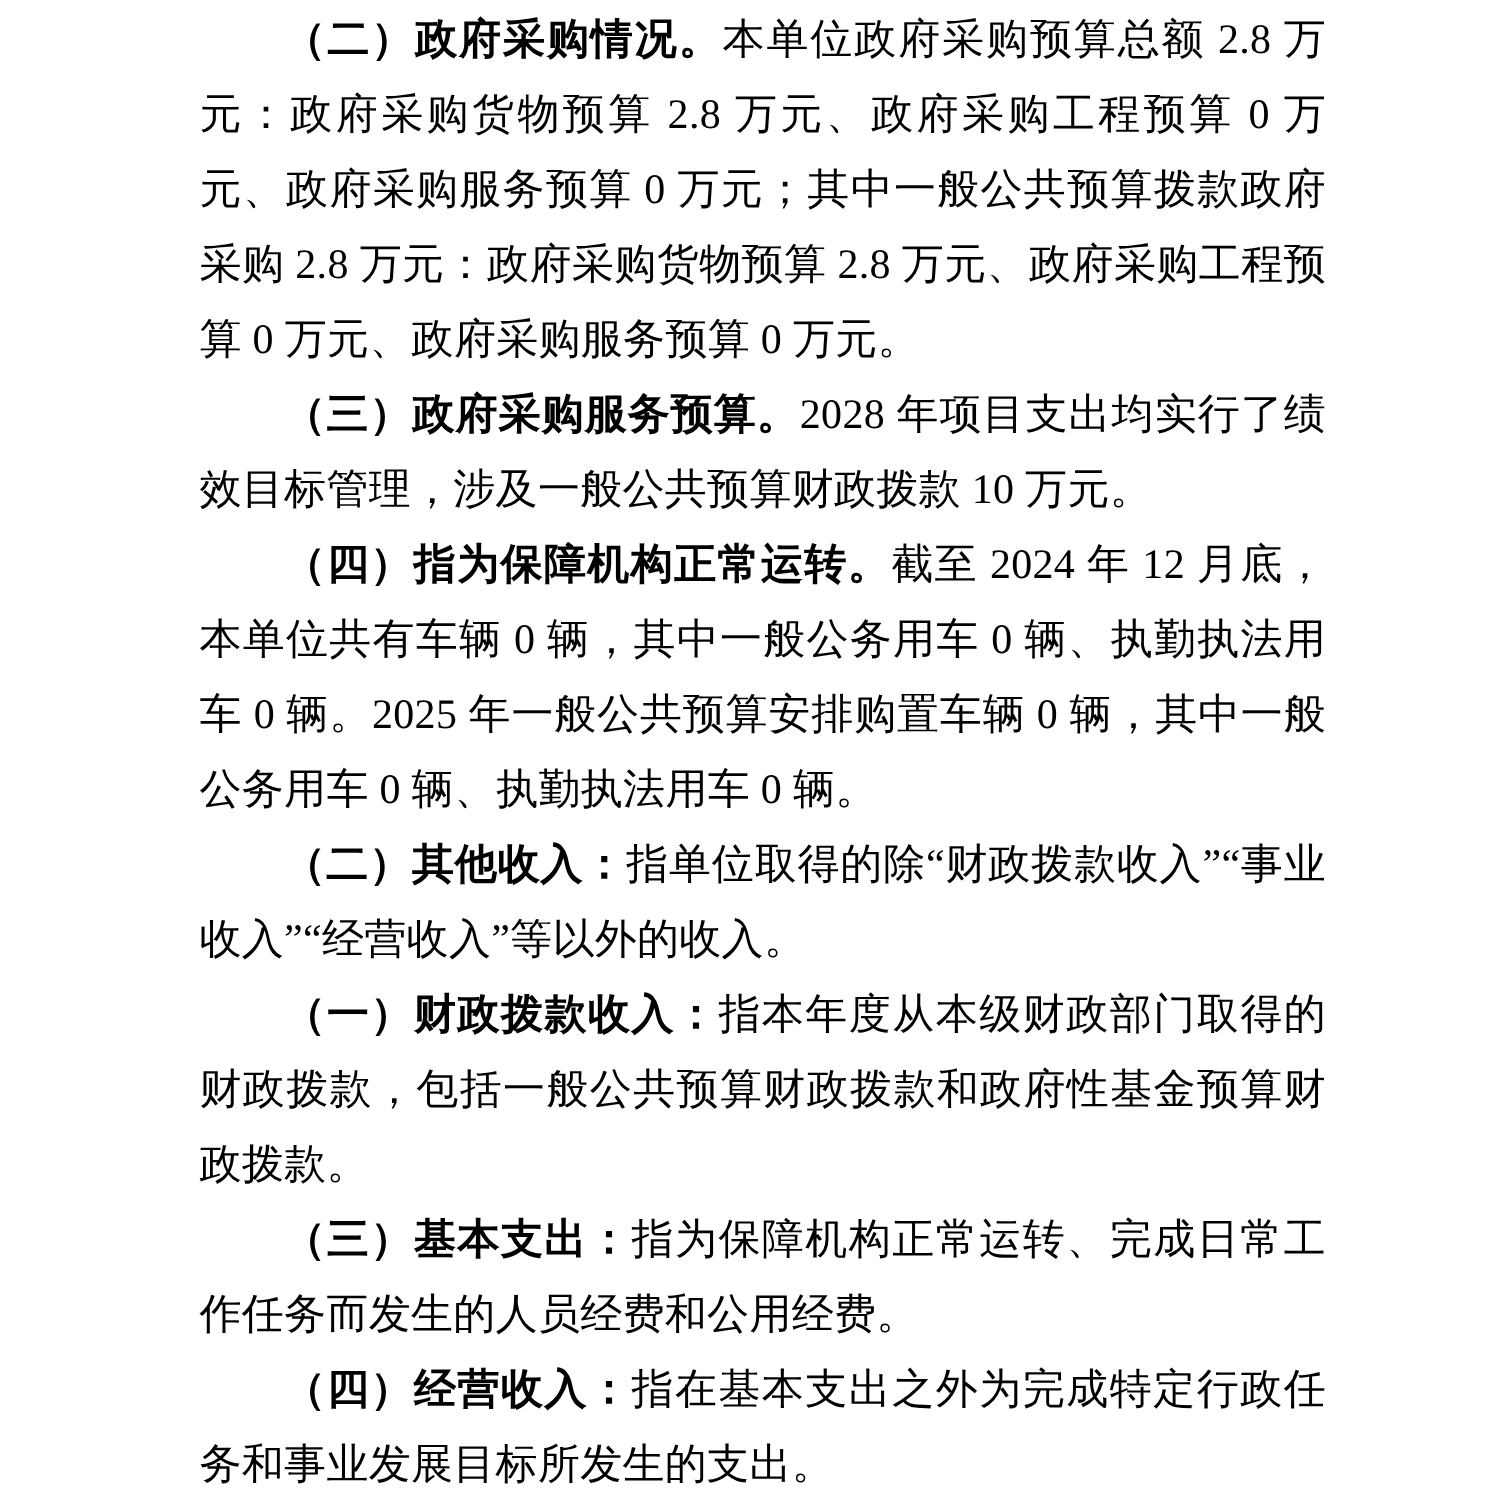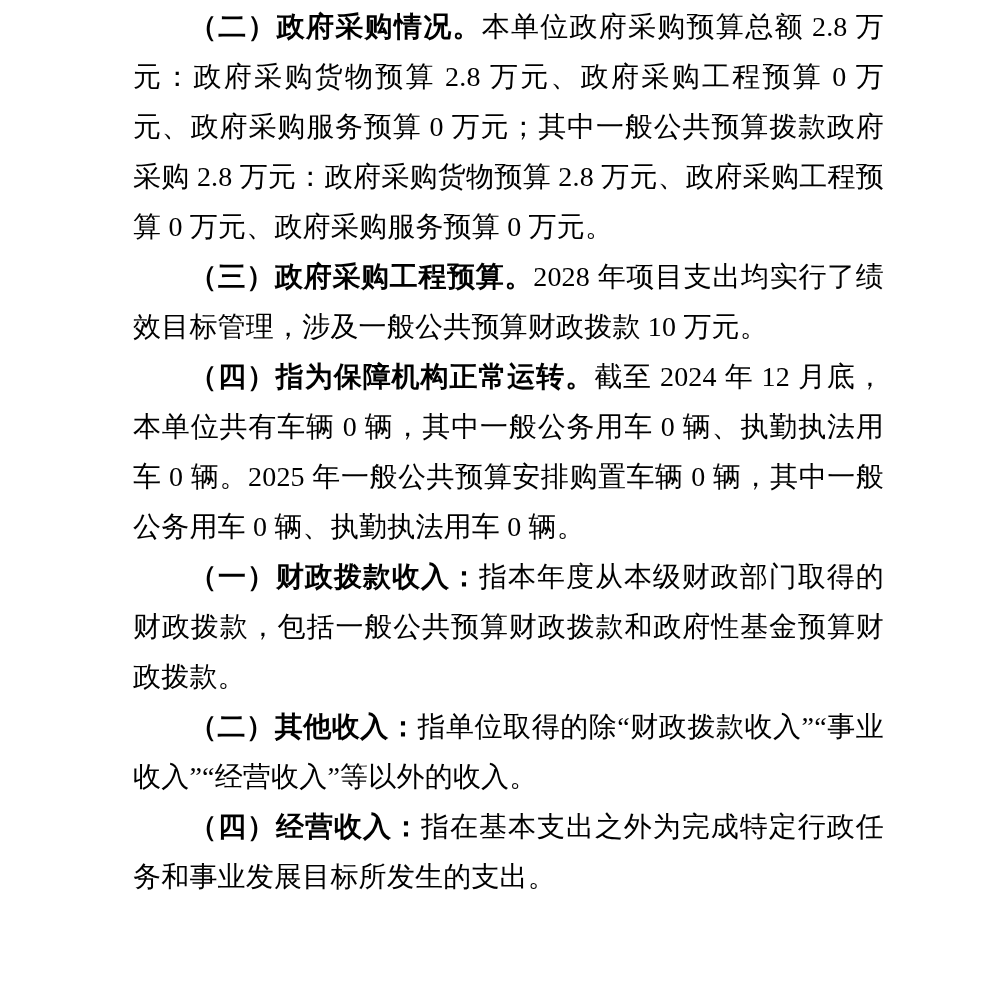--- a/index.html
+++ b/index.html
@@ -44,25 +44,26 @@
     letter-spacing: 1px;
   }
 </style>
 </head>
 <body>
 
 <div class="page">
 
   <p class="para"><span class="label">（二）政府采购情况。</span><span>本单位政府采购预算总额 2.8 万元：政府采购货物预算 2.8 万元、政府采购工程预算 0 万元、政府采购服务预算 0 万元；其中一般公共预算拨款政府采购 2.8 万元：政府采购货物预算 2.8 万元、政府采购工程预算 0 万元、政府采购服务预算 0 万元。</span></p>
 
-  <p class="para"><span class="label">（三）政府采购工程预算。</span><span>2028 年项目支出均实行了绩效目标管理，涉及一般公共预算财政拨款 10 万元。</span></p>
+  <p class="para"><span class="label">（三）政府采购服务预算。</span><span>2028 年项目支出均实行了绩效目标管理，涉及一般公共预算财政拨款 10 万元。</span></p>
 
   <p class="para"><span class="label">（四）指为保障机构正常运转。</span><span>截至 2024 年 12 月底，本单位共有车辆 0 辆，其中一般公务用车 0 辆、执勤执法用车 0 辆。2025 年一般公共预算安排购置车辆 0 辆，其中一般公务用车 0 辆、执勤执法用车 0 辆。</span></p>
 
 
+  <p class="para"><span class="label">（二）其他收入：</span><span>指单位取得的除“财政拨款收入”“事业收入”“经营收入”等以外的收入。</span></p>
+
   <p class="para"><span class="label">（一）财政拨款收入：</span><span>指本年度从本级财政部门取得的财政拨款，包括一般公共预算财政拨款和政府性基金预算财政拨款。</span></p>
 
-  <p class="para"><span class="label">（二）其他收入：</span><span>指单位取得的除“财政拨款收入”“事业收入”“经营收入”等以外的收入。</span></p>
-
+  <p class="para"><span class="label">（三）基本支出：</span><span>指为保障机构正常运转、完成日常工作任务而发生的人员经费和公用经费。</span></p>
 
   <p class="para"><span class="label">（四）经营收入：</span><span>指在基本支出之外为完成特定行政任务和事业发展目标所发生的支出。</span></p>
 
 </div>
 
 </body></html>

